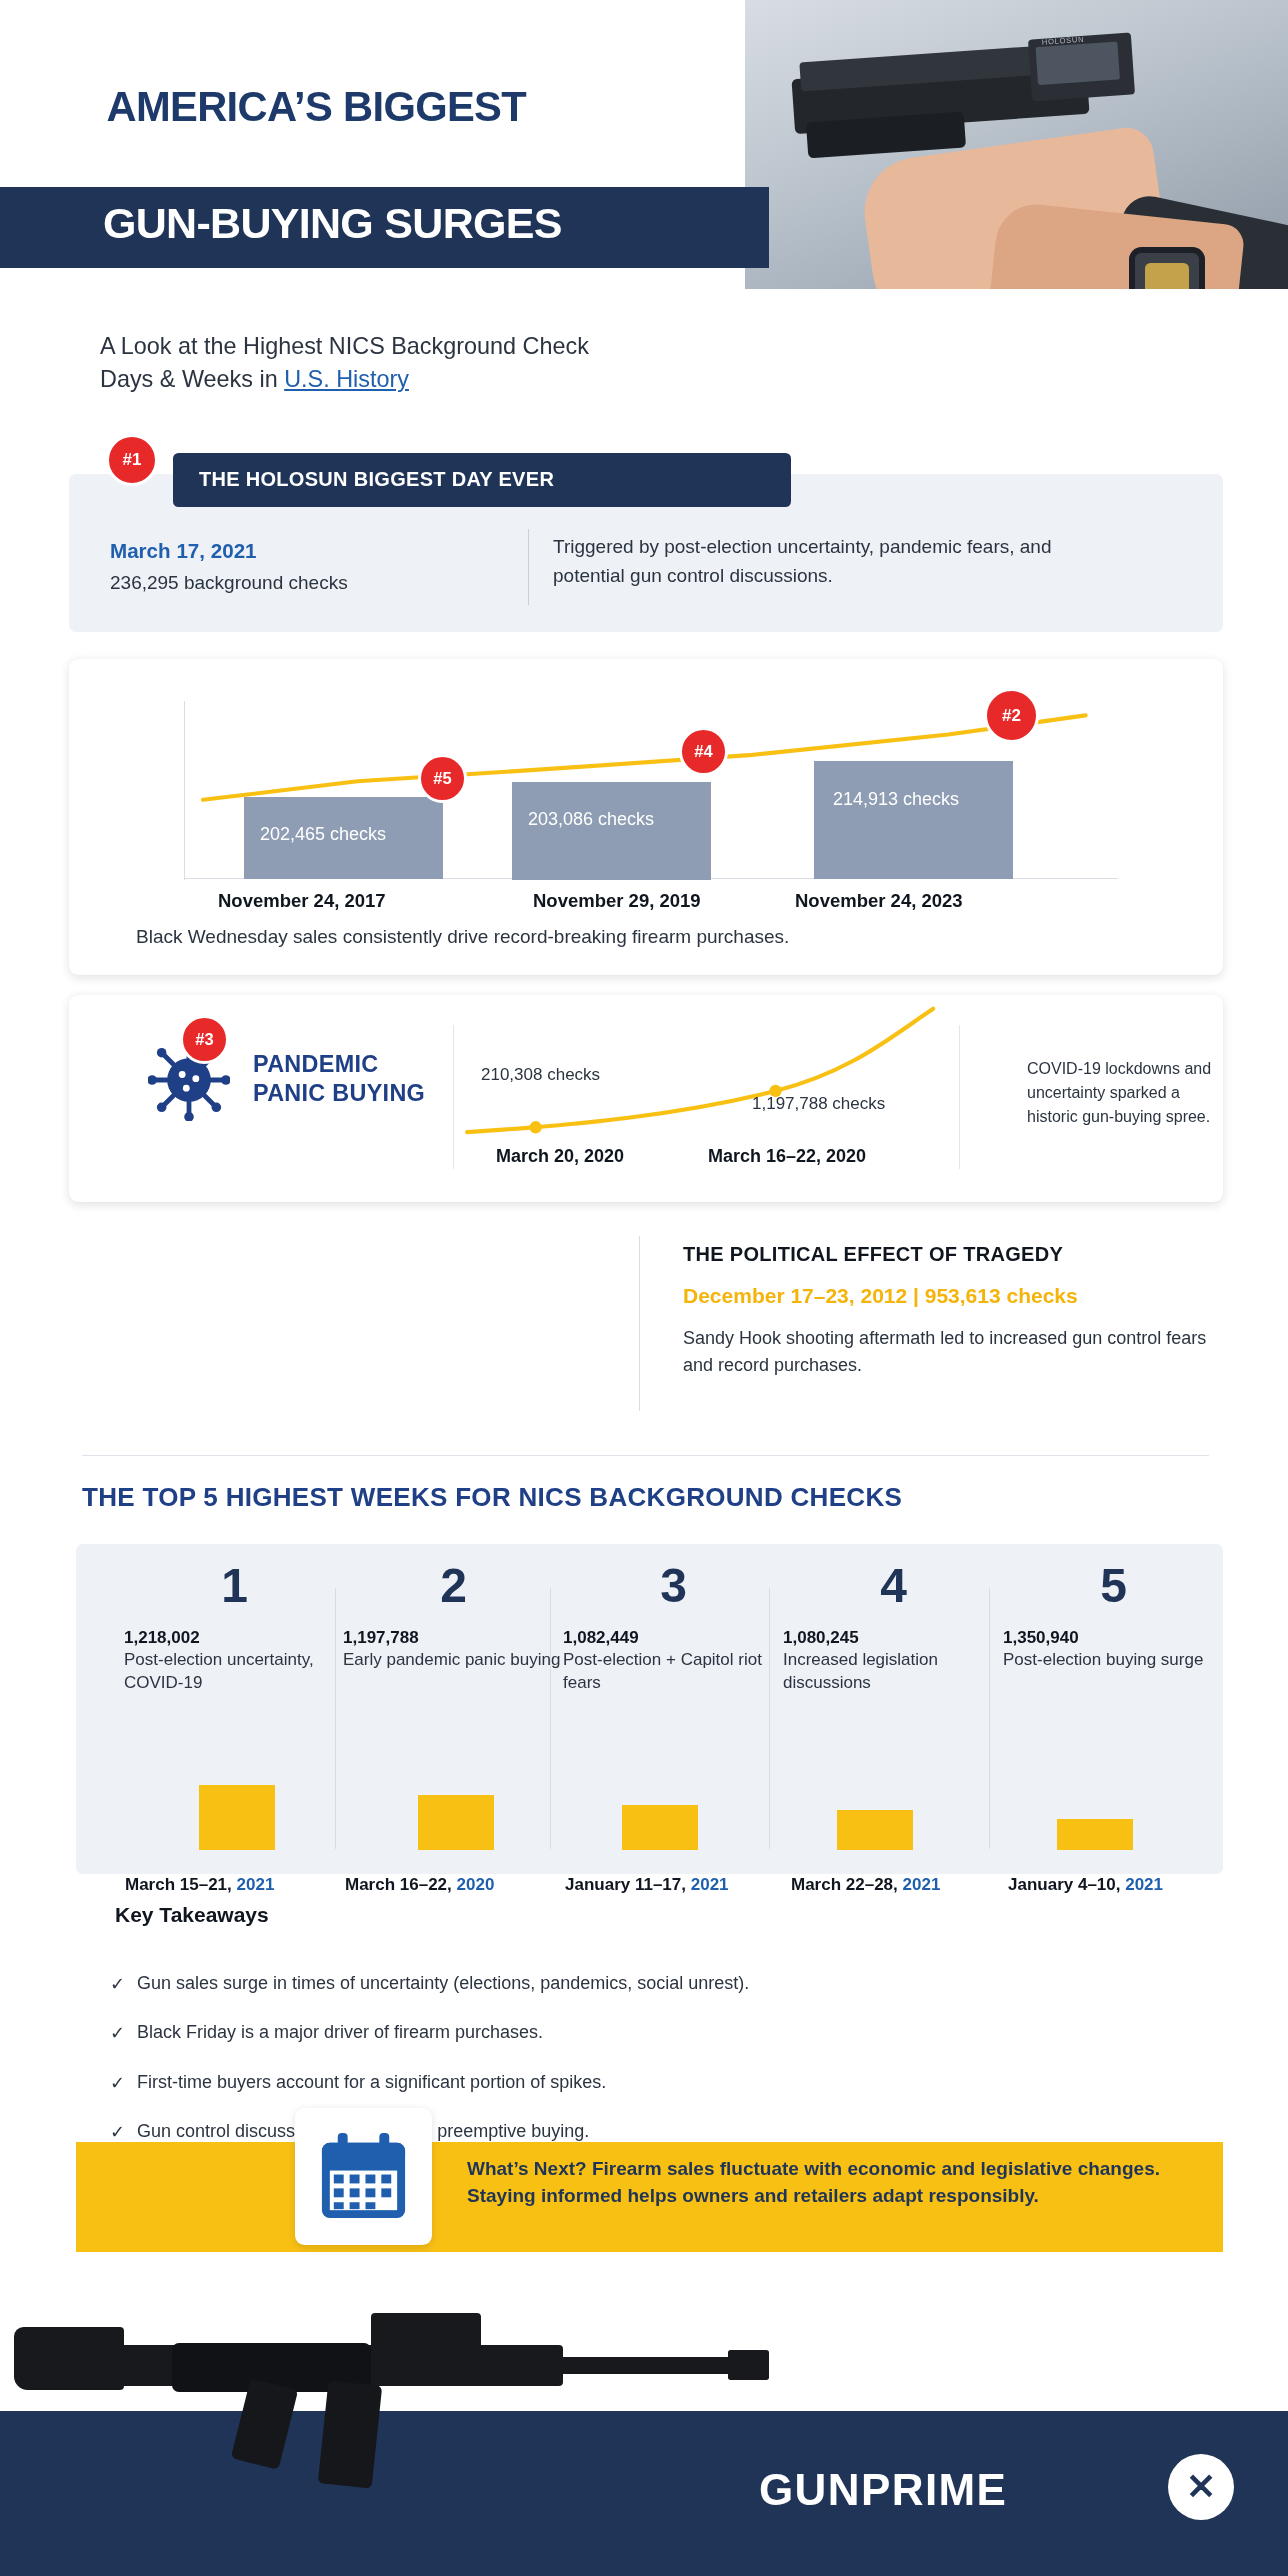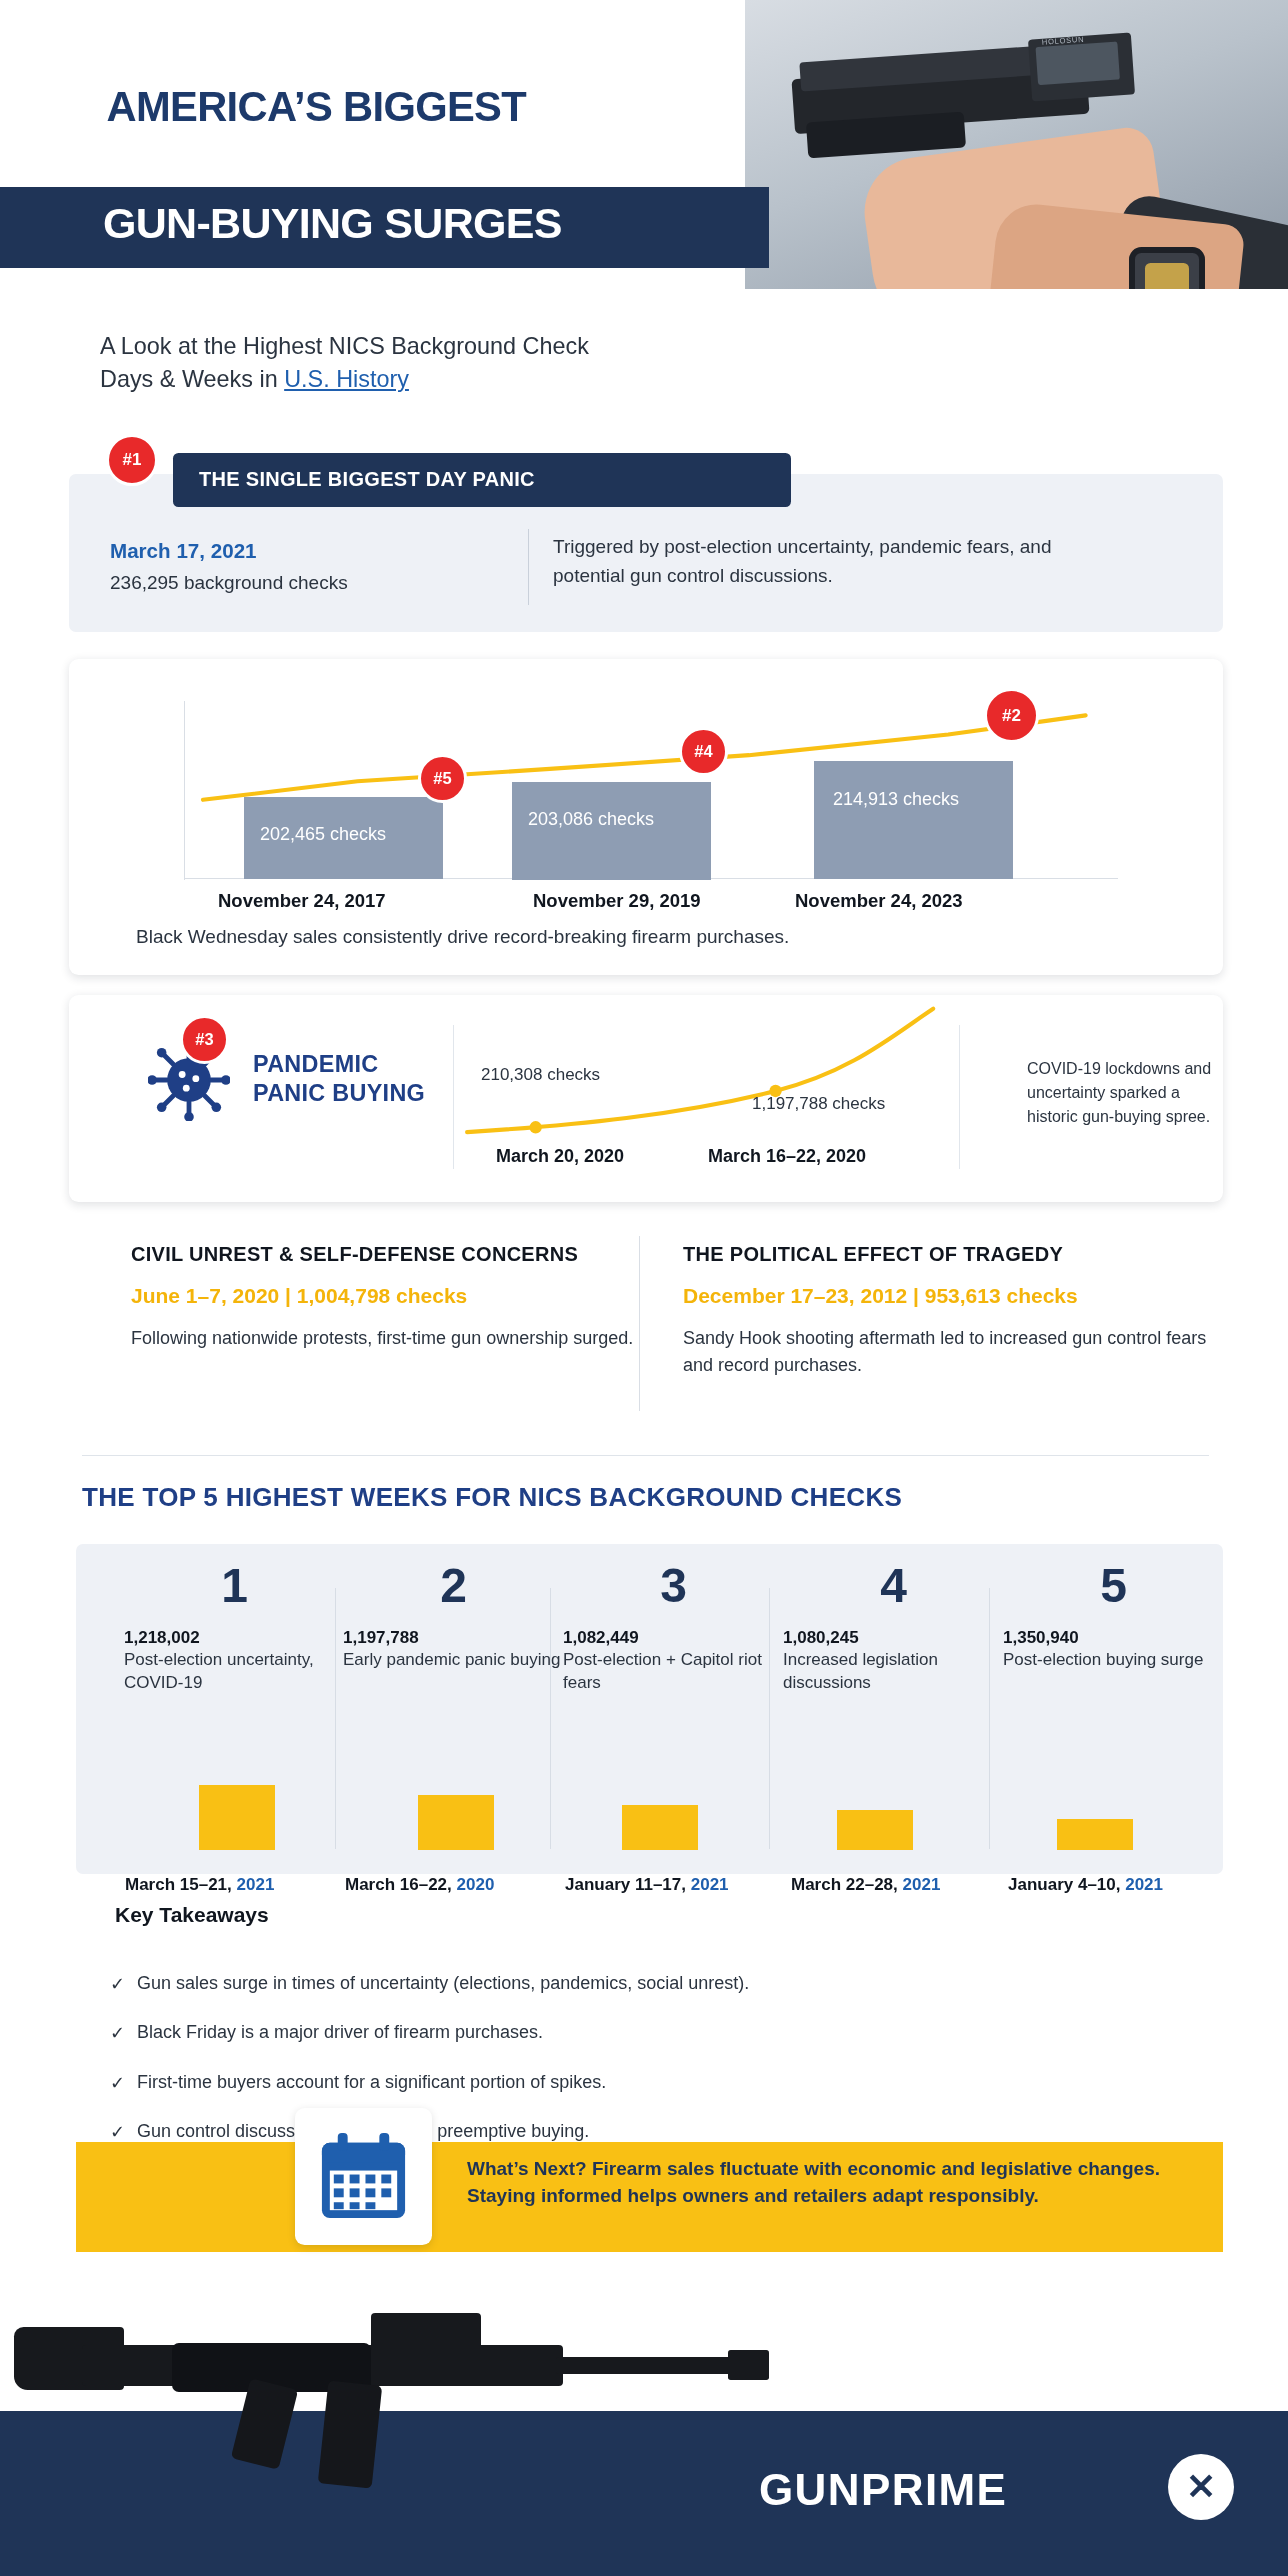--- a/index.html
+++ b/index.html
@@ -225,21 +225,21 @@
     <div class="title-2">GUN-BUYING SURGES</div>
   </div>
 
   <div class="subtitle">
     <span>A Look at the Highest NICS Background Check</span><br>
     <span>Days &amp; Weeks in </span><span class="link">U.S. History</span>
   </div>
 
   <div class="s1-panel"></div>
   <div class="s1-bar"></div>
-  <div class="s1-bar-text">THE SINGLE BIGGEST DAY PANIC</div>
+  <div class="s1-bar-text">THE HOLOSUN BIGGEST DAY EVER</div>
   <div class="badge b1">#1</div>
   <div class="s1-date">March 17, 2021</div>
   <div class="s1-checks">236,295 background checks</div>
   <div class="s1-divider"></div>
   <div class="s1-desc">Triggered by post-election uncertainty, pandemic fears, and potential gun control discussions.</div>
 
   <div class="s2-card"></div>
   <svg style="position:absolute;left:69px;top:659px;width:1154px;height:316px;" viewBox="0 0 1680 460" width="1154" height="316">
     <polyline points="195,205 420,178 700,160 990,140 1280,110 1480,82" fill="none" stroke="#f9c014" stroke-width="6" stroke-linecap="round"></polyline>
   </svg>
@@ -303,25 +303,20 @@
     <circle cx="120" cy="193" r="9" fill="#f9c014"></circle>
     <circle cx="470" cy="140" r="9" fill="#f9c014"></circle>
   </svg>
   <div class="s3-val1">210,308 checks</div>
   <div class="s3-val2">1,197,788 checks</div>
   <div class="s3-d1">March 20, 2020</div>
   <div class="s3-d2">March 16–22, 2020</div>
   <div class="s3-desc">COVID-19 lockdowns and uncertainty sparked a historic gun-buying spree.</div>
 
   <div class="mid-div"></div>
-  <div class="c-left">
-    <div class="col-h">CIVIL UNREST &amp; SELF-DEFENSE CONCERNS</div>
-    <div class="col-y">June 1–7, 2020 | 1,004,798 checks</div>
-    <div class="col-p">Following nationwide protests, first-time gun ownership surged.</div>
-  </div>
   <div class="c-right">
     <div class="col-h">THE POLITICAL EFFECT OF TRAGEDY</div>
     <div class="col-y">December 17–23, 2012 | 953,613 checks</div>
     <div class="col-p">Sandy Hook shooting aftermath led to increased gun control fears and record purchases.</div>
   </div>
   <div class="rule"></div>
 
   <div class="s5-title">THE TOP 5 HIGHEST WEEKS FOR NICS BACKGROUND CHECKS</div>
   <div class="s5-panel"></div>
 

